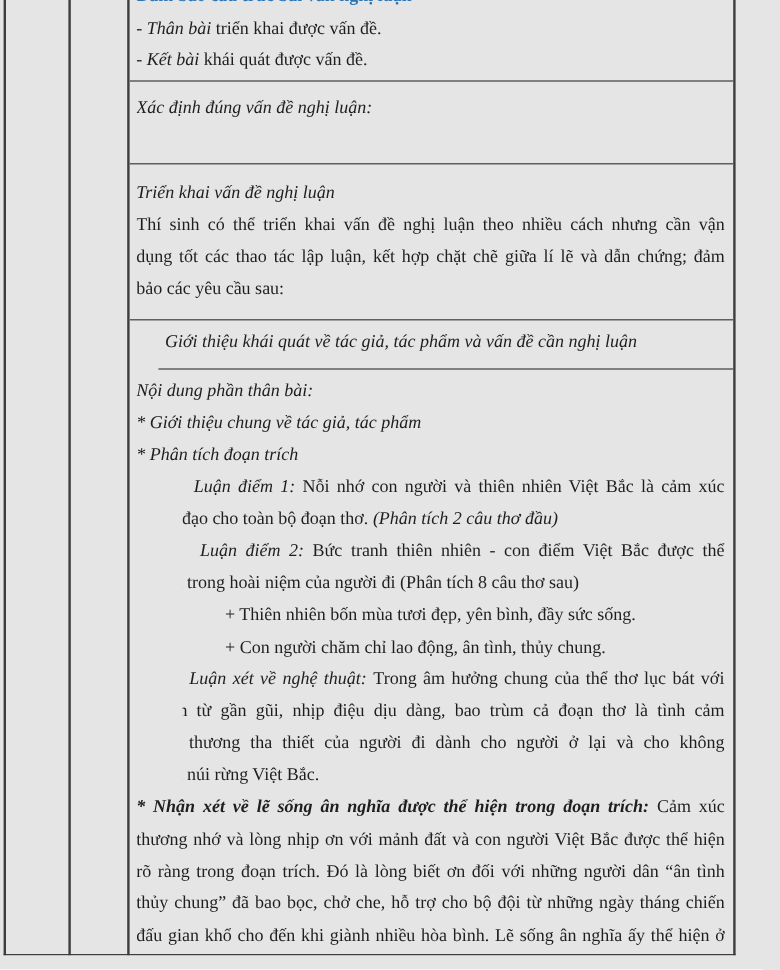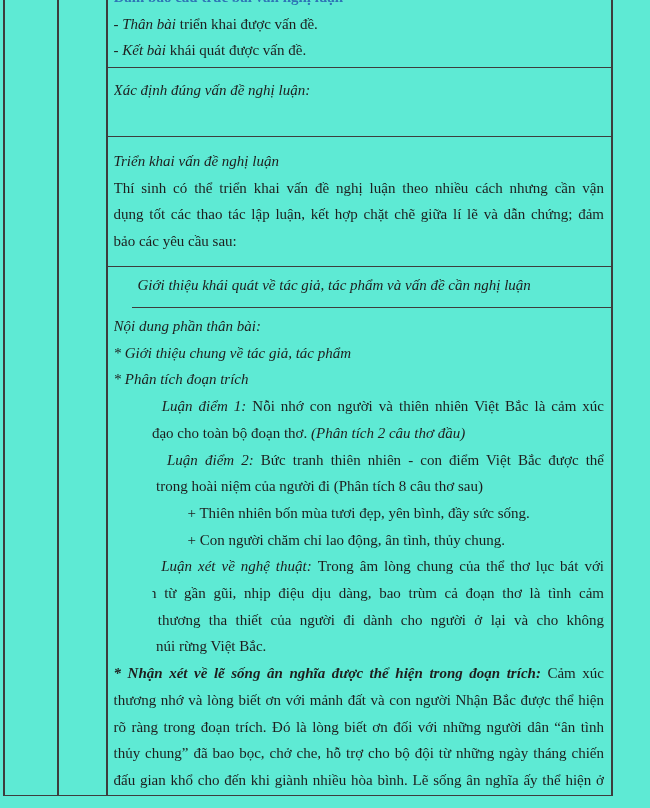--- a/index.html
+++ b/index.html
@@ -6,21 +6,21 @@
     --ink:#1e1e1e;
     --border:#3d3d3d;
     --blue:#2e75b6;
   }
   *{box-sizing:border-box;margin:0;padding:0;}
   html,body{background:#ffffff;}
   body{font-family:"Liberation Serif","DejaVu Serif",serif;color:var(--ink);}
   .screen{
     position:relative;
     width:650px;height:808px;
-    background:#5eead4;
+    background:#e5e5e5;
     overflow:hidden;
   }
   
   .vline{position:absolute;top:0;width:1.5px;height:796px;background:var(--border);}
   .vline.v1{left:3px;}
   .vline.v2{left:57px;}
   .vline.v3{left:106px;}
   .vline.v4{left:611px;}
   
   .hline-bottom{position:absolute;left:3px;top:794.5px;width:610px;height:1.5px;background:var(--border);}
@@ -94,26 +94,26 @@
         <div class="lines">
           <div class="line"><span class="seg-i">Nội dung phần thân bài:</span></div>
           <div class="line"><span class="seg-i">* Giới thiệu chung về tác giả, tác phẩm</span></div>
           <div class="line"><span class="seg-i">* Phân tích đoạn trích</span></div>
           <div class="line ind-dash just"><span class="seg-r">-&nbsp;&nbsp;&nbsp;&nbsp;&nbsp;</span><span class="seg-i">Luận điểm 1: </span><span class="seg-r">Nỗi nhớ con người và thiên nhiên Việt Bắc là cảm xúc</span></div>
           <div class="line ind-dash"><span class="seg-r">chủ đạo cho toàn bộ đoạn thơ. </span><span class="seg-i">(Phân tích 2 câu thơ đầu)</span></div>
           <div class="line ind-dash just"><span class="seg-r">-&nbsp;&nbsp;&nbsp;&nbsp;&nbsp;</span><span class="seg-i">Luận điểm 2: </span><span class="seg-r">Bức tranh thiên nhiên - con điểm Việt Bắc được thể</span></div>
           <div class="line ind-dash"><span class="seg-r">hiện trong hoài niệm của người đi (Phân tích 8 câu thơ sau)</span></div>
           <div class="line ind-plus"><span class="seg-r">+ Thiên nhiên bốn mùa tươi đẹp, yên bình, đầy sức sống.</span></div>
           <div class="line ind-plus"><span class="seg-r">+ Con người chăm chỉ lao động, ân tình, thủy chung.</span></div>
-          <div class="line ind-dash just"><span class="seg-r">-&nbsp;&nbsp;&nbsp;&nbsp;&nbsp;</span><span class="seg-i">Luận xét về nghệ thuật: </span><span class="seg-r">Trong âm lòng chung của thể thơ lục bát với</span></div>
+          <div class="line ind-dash just"><span class="seg-r">-&nbsp;&nbsp;&nbsp;&nbsp;&nbsp;</span><span class="seg-i">Luận xét về nghệ thuật: </span><span class="seg-r">Trong âm hưởng chung của thể thơ lục bát với</span></div>
           <div class="line ind-dash just"><span class="seg-r">ngôn từ gần gũi, nhịp điệu dịu dàng, bao trùm cả đoạn thơ là tình cảm</span></div>
           <div class="line ind-dash just"><span class="seg-r">nhớ thương tha thiết của người đi dành cho người ở lại và cho không</span></div>
           <div class="line ind-dash"><span class="seg-r">gian núi rừng Việt Bắc.</span></div>
           <div class="line just"><span class="seg-bi">* Nhận xét về lẽ sống ân nghĩa được thể hiện trong đoạn trích: </span><span class="seg-r">Cảm xúc</span></div>
-          <div class="line just"><span class="seg-r">thương nhớ và lòng biết ơn với mảnh đất và con người Nhận Bắc được thể hiện</span></div>
+          <div class="line just"><span class="seg-r">thương nhớ và lòng nhịp ơn với mảnh đất và con người Việt Bắc được thể hiện</span></div>
           <div class="line just"><span class="seg-r">rõ ràng trong đoạn trích. Đó là lòng biết ơn đối với những người dân “ân tình</span></div>
           <div class="line just"><span class="seg-r">thủy chung” đã bao bọc, chở che, hỗ trợ cho bộ đội từ những ngày tháng chiến</span></div>
           <div class="line just"><span class="seg-r">đấu gian khổ cho đến khi giành nhiều hòa bình. Lẽ sống ân nghĩa ấy thể hiện ở</span></div>
         </div>
       </div>
     </div>
 
   <div class="vline v1"></div>
   <div class="vline v2"></div>
   <div class="vline v3"></div>

